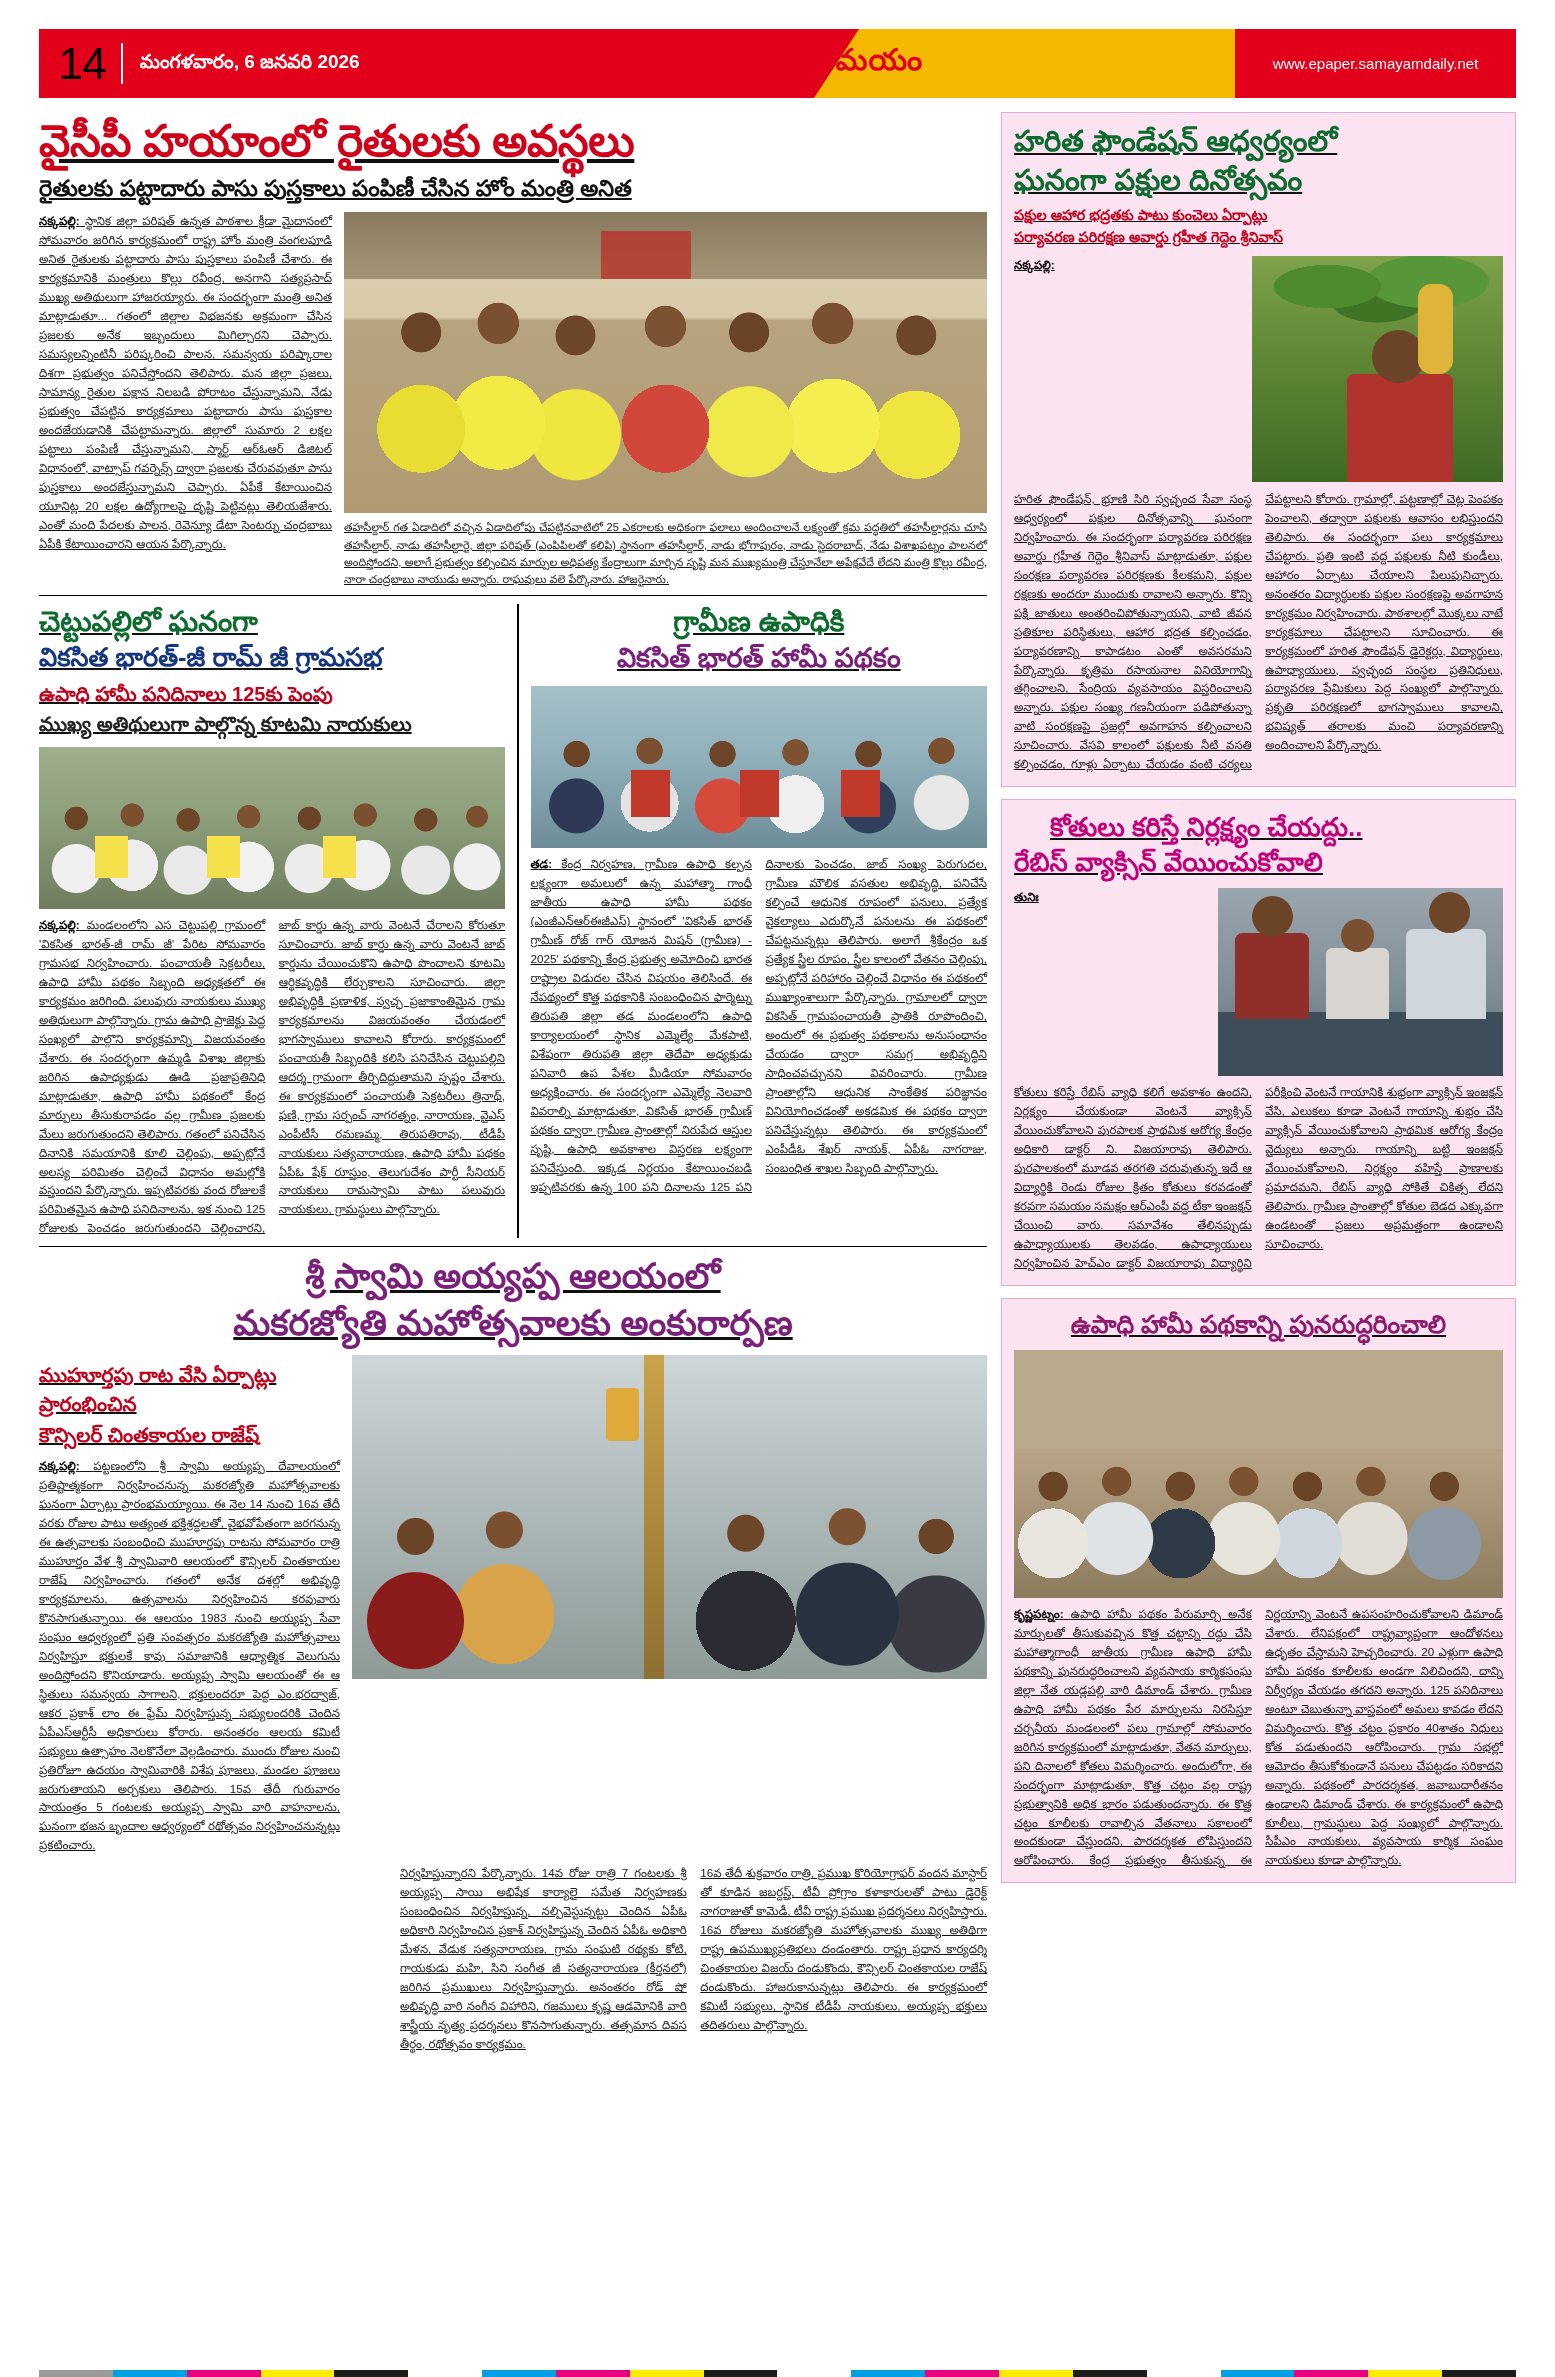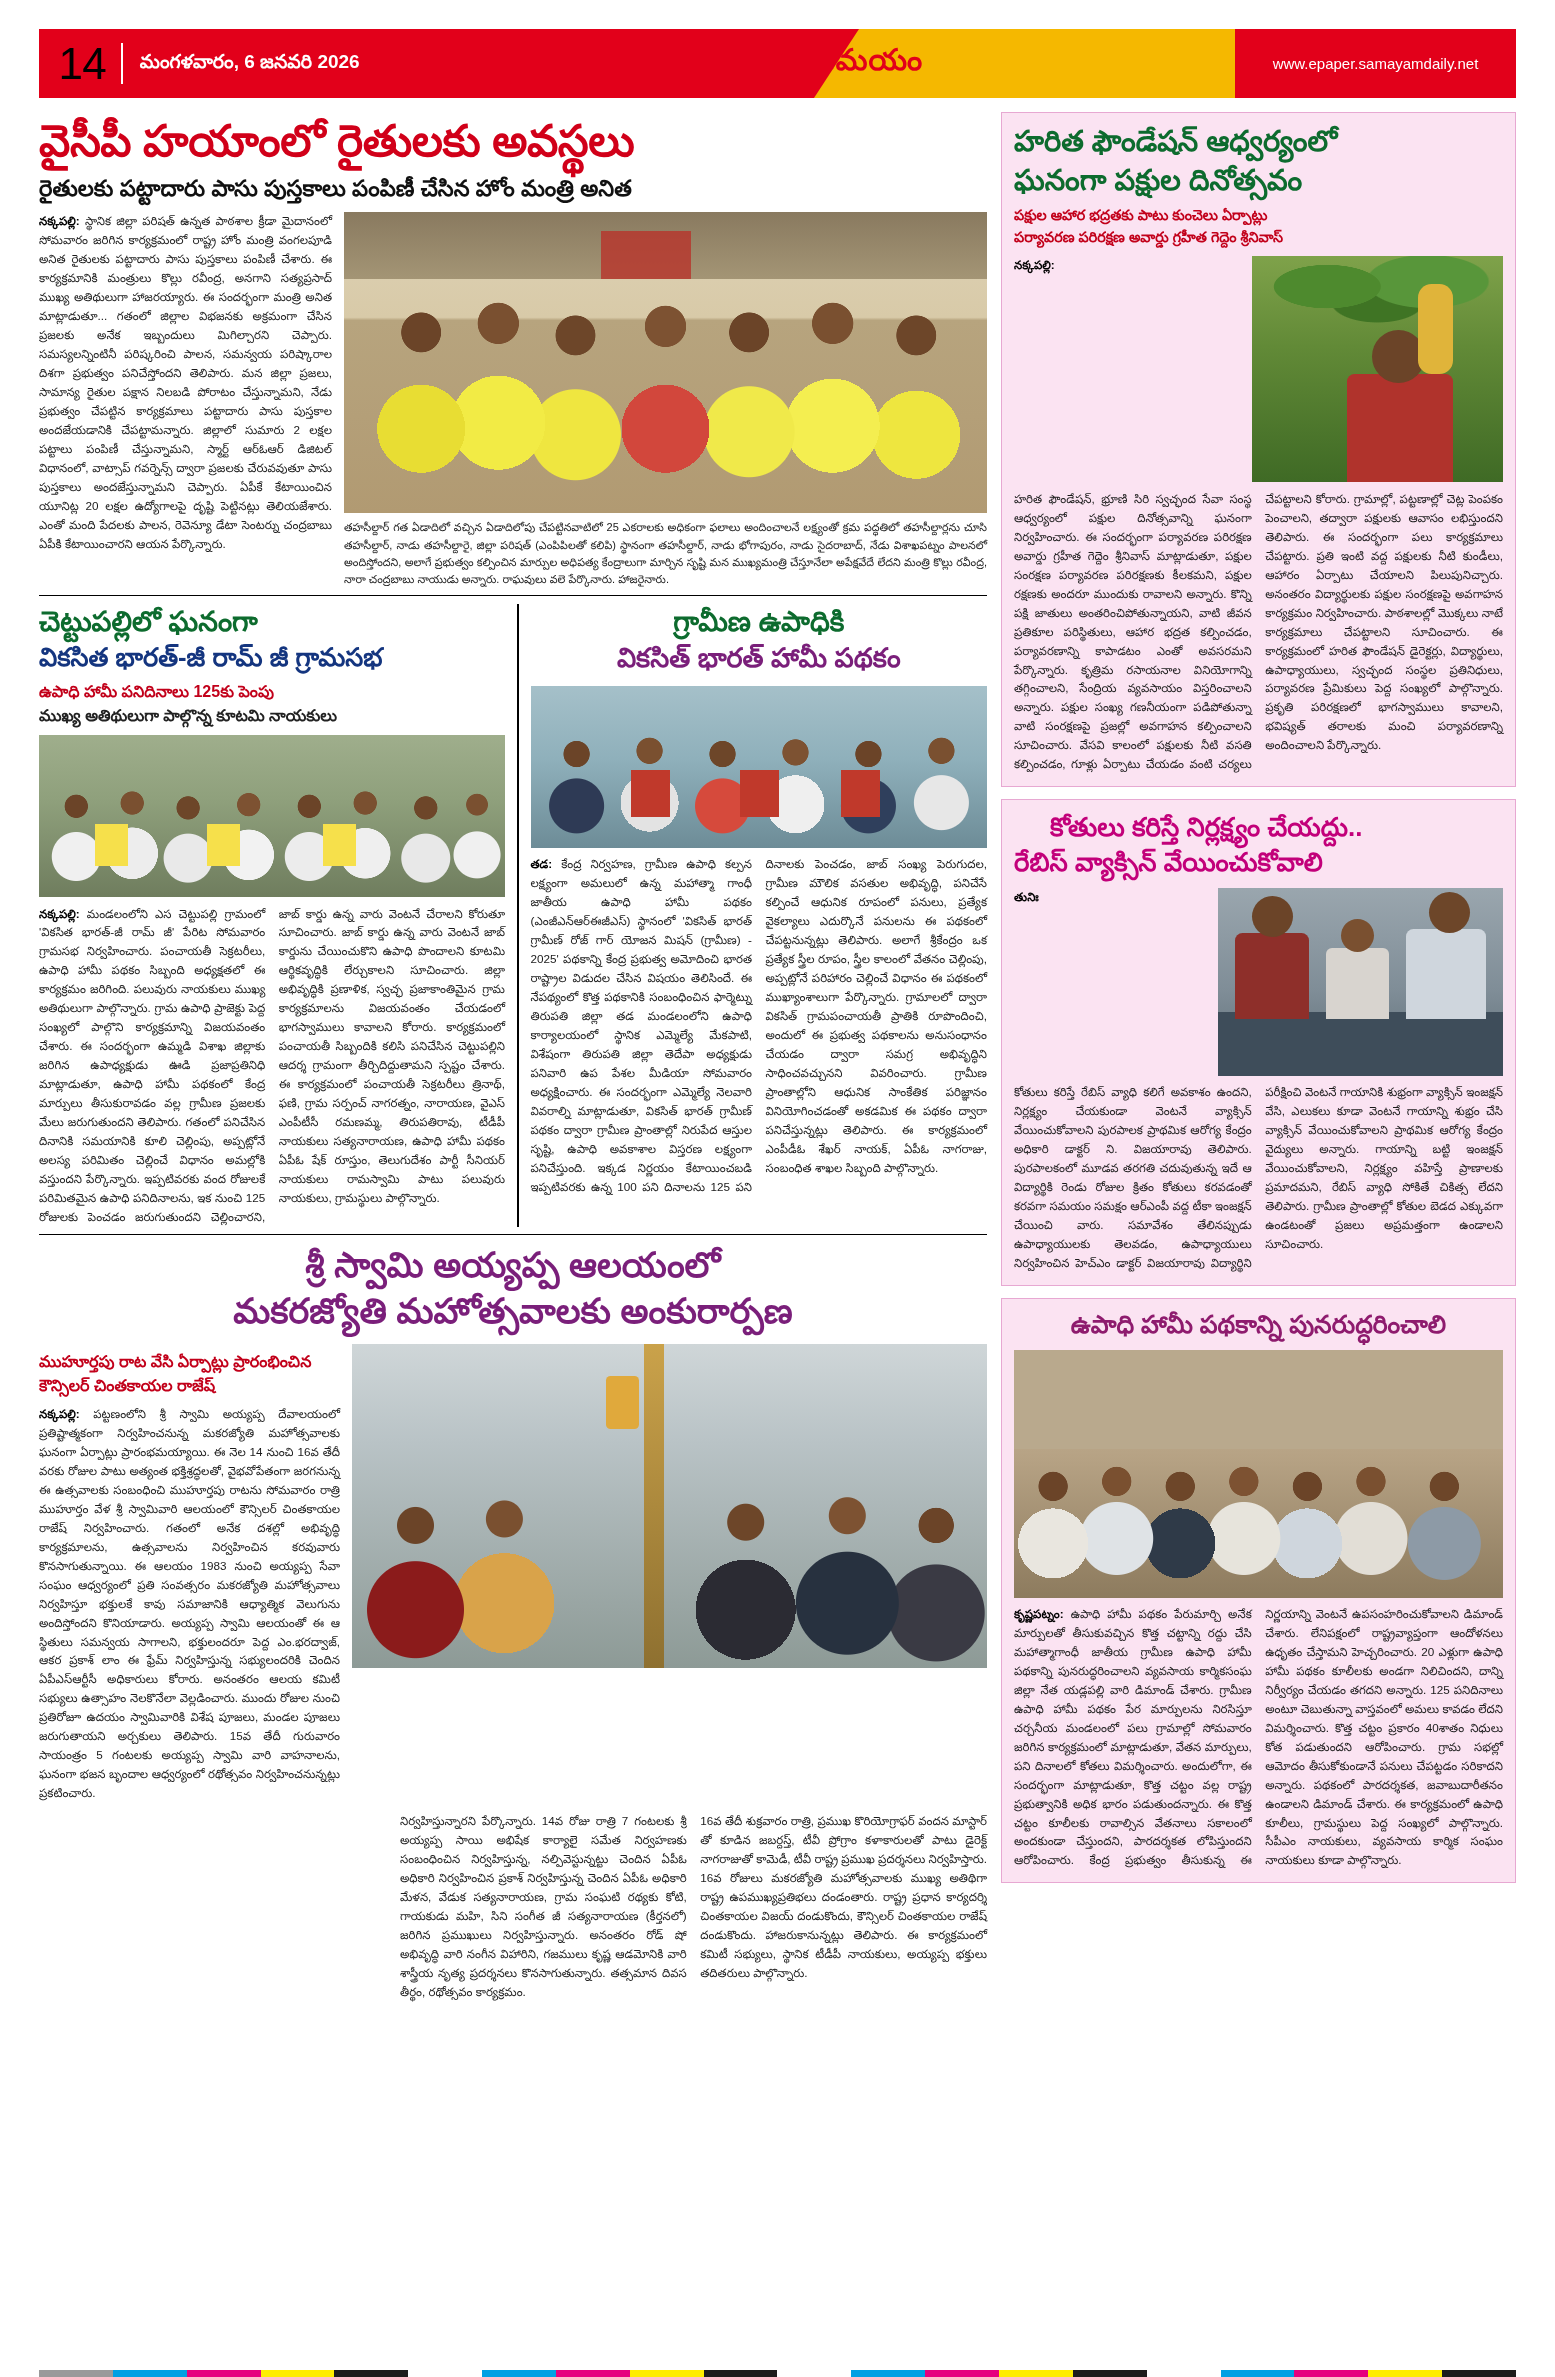--- a/index.html
+++ b/index.html
@@ -76,20 +76,21 @@
     justify-content: center;
     color: #ffffff;
     font-size: 15px;
   }
 
   
   .content {
     margin: 13.5px 39px 0 39px;
     display: flex;
     gap: 14px;
+    text-decoration: underline;
   }
   .left-col { width: 948px; }
   .right-col { width: 515px; }
 
   .hrule { border-top: 1.5px solid #000; margin: 7.5px 0; }
 
   
   .hl-main {
     font-size: 44px;
     font-weight: bold;
@@ -122,21 +123,21 @@
     color: #14357f;
     line-height: 1.25;
   }
   .hl-maroon {
     font-size: 25.6px;
     font-weight: bold;
     color: #9c1111;
     line-height: 1.25;
   }
   .deck {
-    font-size: 16px;
+    font-size: 20px;
     font-weight: bold;
     color: #222;
     line-height: 1.45;
     margin-top: 6px;
   }
   .deck-red { color: #c2001a; }
 
   .body-text {
     font-size: 11.7px;
     line-height: 1.62;

